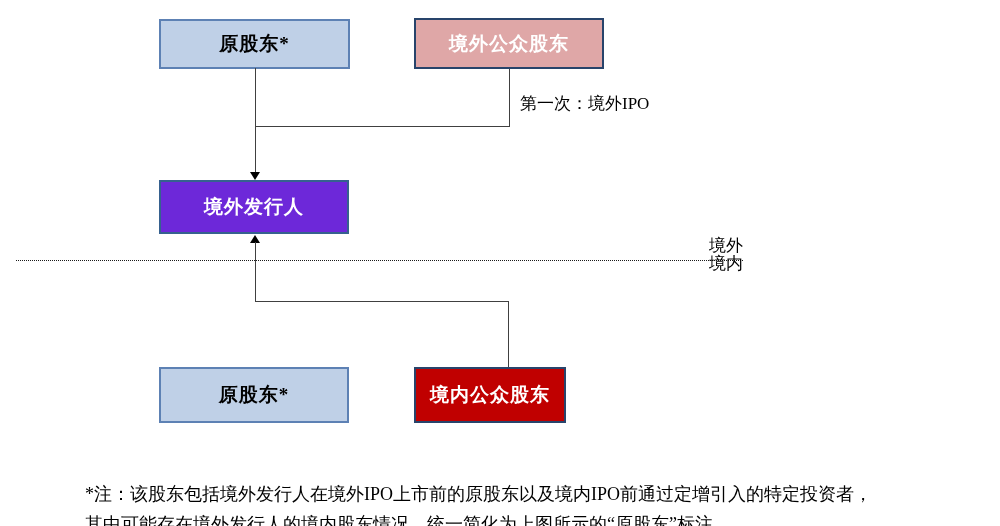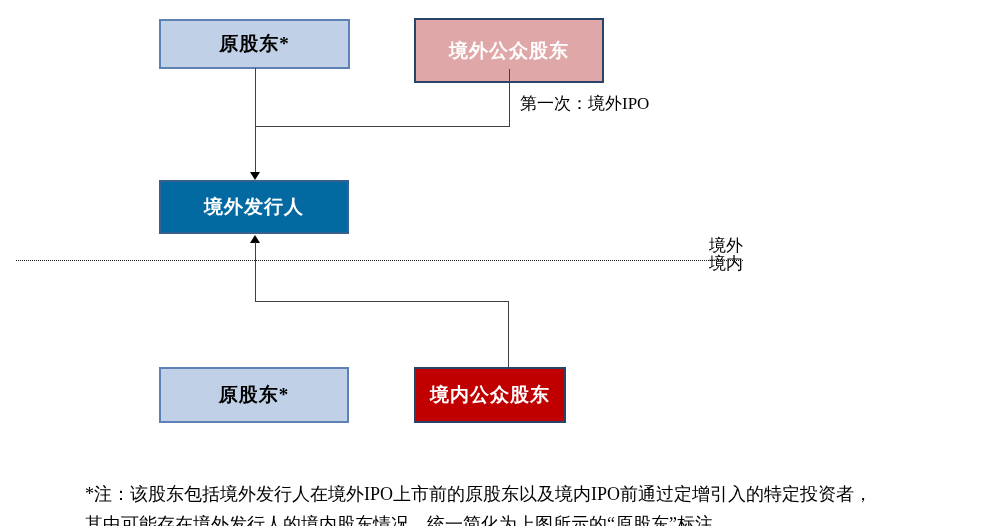--- a/index.html
+++ b/index.html
@@ -26,31 +26,31 @@
     background: #bfd0e7;
     border: 2px solid #5d81b4;
     color: #000000;
   }
   .box-pink {
     background: #dfa7a7;
     border: 2px solid #28446b;
     color: #ffffff;
   }
   .box-blue {
-    background: #0369a1;
+    background: #6d28d9;
     border: 2px solid #36618f;
     color: #ffffff;
   }
   .box-red {
     background: #c00000;
     border: 2px solid #28446b;
     color: #ffffff;
   }
   #box-original-top    { left: 143px; top: 3px;   width: 191px; height: 50px; }
-  #box-overseas-public { left: 398px; top: 2px;   width: 190px; height: 65px; }
+  #box-overseas-public { left: 398px; top: 2px;   width: 190px; height: 51px; }
   #box-overseas-issuer { left: 143px; top: 164px; width: 190px; height: 54px; }
   #box-original-bottom { left: 143px; top: 351px; width: 190px; height: 56px; }
   #box-domestic-public { left: 398px; top: 351px; width: 152px; height: 56px; }
 
   .line { position: absolute; background: #404040; }
   .vline { width: 1px; }
   .hline { height: 1px; }
   #conn-v-top-left     { left: 239px; top: 52px;  height: 105px; }
   #conn-h-top          { left: 239px; top: 110px; width: 255px; }
   #conn-v-top-right    { left: 493px; top: 53px;  height: 58px; }

